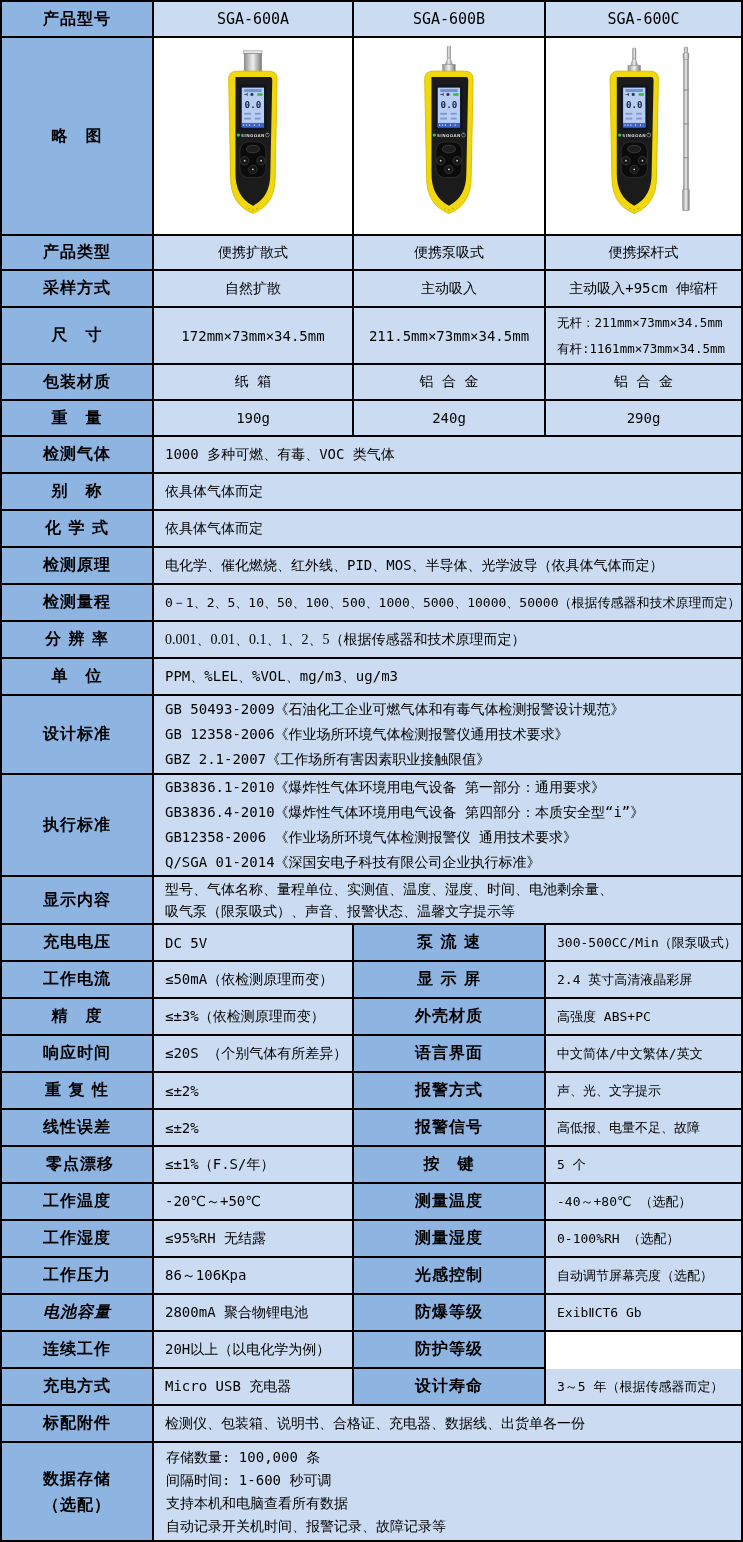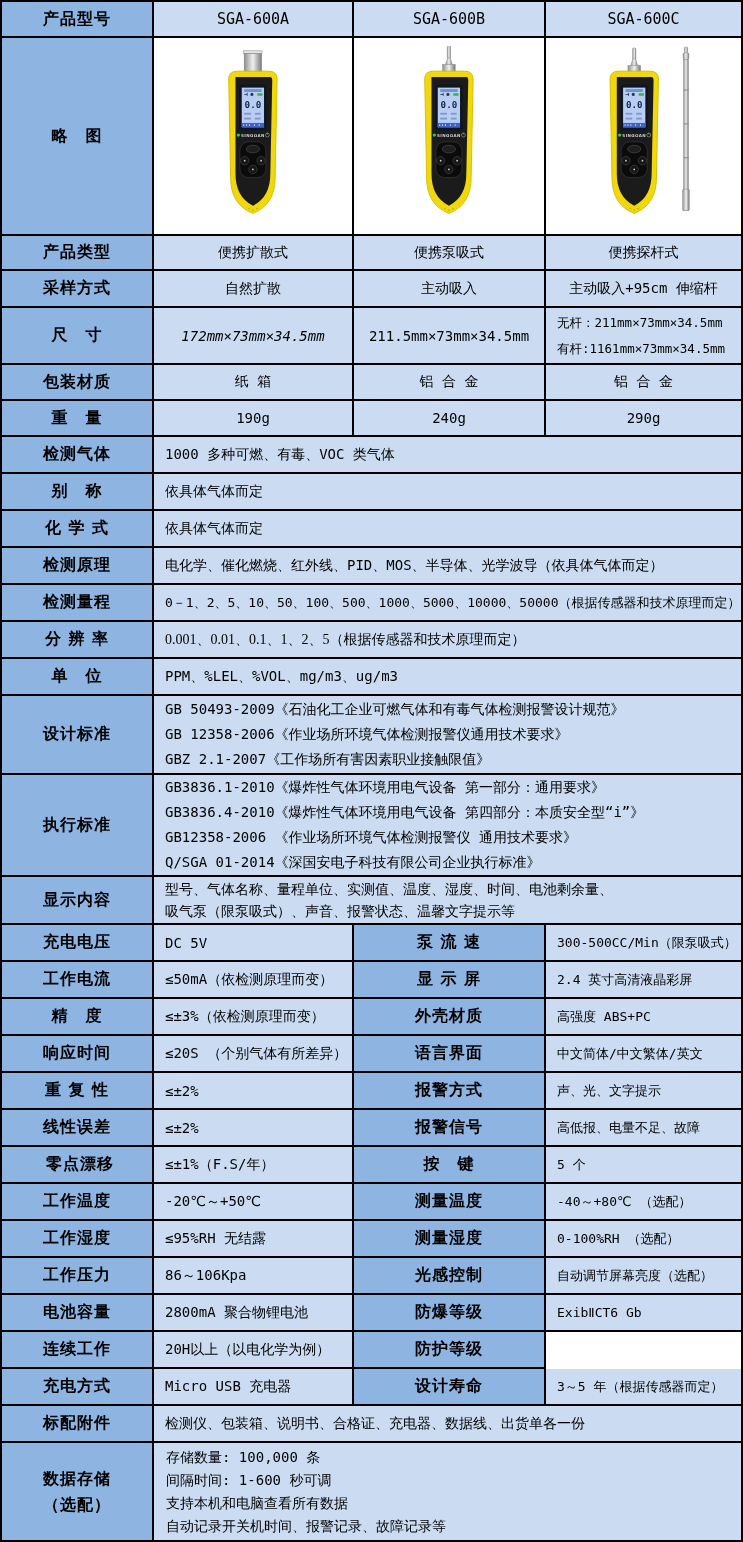--- a/index.html
+++ b/index.html
@@ -201,21 +201,21 @@
 </div>
     <div class="c lab" style="grid-area: 3 / 1;">产品类型</div>
     <div class="c val" style="grid-area: 3 / 2;">便携扩散式</div>
     <div class="c val" style="grid-area: 3 / 3;">便携泵吸式</div>
     <div class="c val lc" style="grid-area: 3 / 4;">便携探杆式</div>
     <div class="c lab" style="grid-area: 4 / 1;">采样方式</div>
     <div class="c val" style="grid-area: 4 / 2;">自然扩散</div>
     <div class="c val" style="grid-area: 4 / 3;">主动吸入</div>
     <div class="c val lc" style="grid-area: 4 / 4;">主动吸入+95cm 伸缩杆</div>
     <div class="c lab" style="grid-area: 5 / 1;">尺　寸</div>
-    <div class="c val" style="grid-area: 5 / 2; font-style: italic;">172mm×73mm×34.5mm</div>
+    <div class="c val" style="grid-area: 5 / 2;">172mm×73mm×34.5mm</div>
     <div class="c val" style="grid-area: 5 / 3;">211.5mm×73mm×34.5mm</div>
     <div class="c val lines lh26 xs lc" style="grid-area: 5 / 4;">
       <div class="ln">无杆：211mm×73mm×34.5mm</div>
       <div class="ln">有杆:1161mm×73mm×34.5mm</div>
     </div>
     <div class="c lab" style="grid-area: 6 / 1;">包装材质</div>
     <div class="c val" style="grid-area: 6 / 2;">纸 箱</div>
     <div class="c val" style="grid-area: 6 / 3;">铝 合 金</div>
     <div class="c val lc" style="grid-area: 6 / 4;">铝 合 金</div>
     <div class="c lab" style="grid-area: 7 / 1;">重　量</div>
@@ -287,21 +287,21 @@
     <div class="c lab" style="grid-area: 25 / 3;">测量温度</div>
     <div class="c val left sm lc" style="grid-area: 25 / 4;">-40～+80℃ （选配）</div>
     <div class="c lab" style="grid-area: 26 / 1;">工作湿度</div>
     <div class="c val left" style="grid-area: 26 / 2;">≤95%RH 无结露</div>
     <div class="c lab" style="grid-area: 26 / 3;">测量湿度</div>
     <div class="c val left sm lc" style="grid-area: 26 / 4;">0-100%RH （选配）</div>
     <div class="c lab" style="grid-area: 27 / 1;">工作压力</div>
     <div class="c val left" style="grid-area: 27 / 2;">86～106Kpa</div>
     <div class="c lab" style="grid-area: 27 / 3;">光感控制</div>
     <div class="c val left sm lc" style="grid-area: 27 / 4;">自动调节屏幕亮度（选配）</div>
-    <div class="c lab" style="grid-area: 28 / 1;">电池容量</div>
+    <div class="c lab" style="grid-area: 28 / 1; font-style: italic;">电池容量</div>
     <div class="c val left" style="grid-area: 28 / 2;">2800mA 聚合物锂电池</div>
     <div class="c lab" style="grid-area: 28 / 3;">防爆等级</div>
     <div class="c val left sm lc" style="grid-area: 28 / 4;">ExibⅡCT6 Gb</div>
     <div class="c lab" style="grid-area: 29 / 1;">连续工作</div>
     <div class="c val left" style="grid-area: 29 / 2;">20H以上（以电化学为例）</div>
     <div class="c lab" style="grid-area: 29 / 3;">防护等级</div>
     <div class="c lab" style="grid-area: 30 / 1;">充电方式</div>
     <div class="c val left" style="grid-area: 30 / 2;">Micro USB 充电器</div>
     <div class="c lab" style="grid-area: 30 / 3;">设计寿命</div>
     <div class="c val left sm lc" style="grid-area: 30 / 4;">3～5 年（根据传感器而定）</div>

